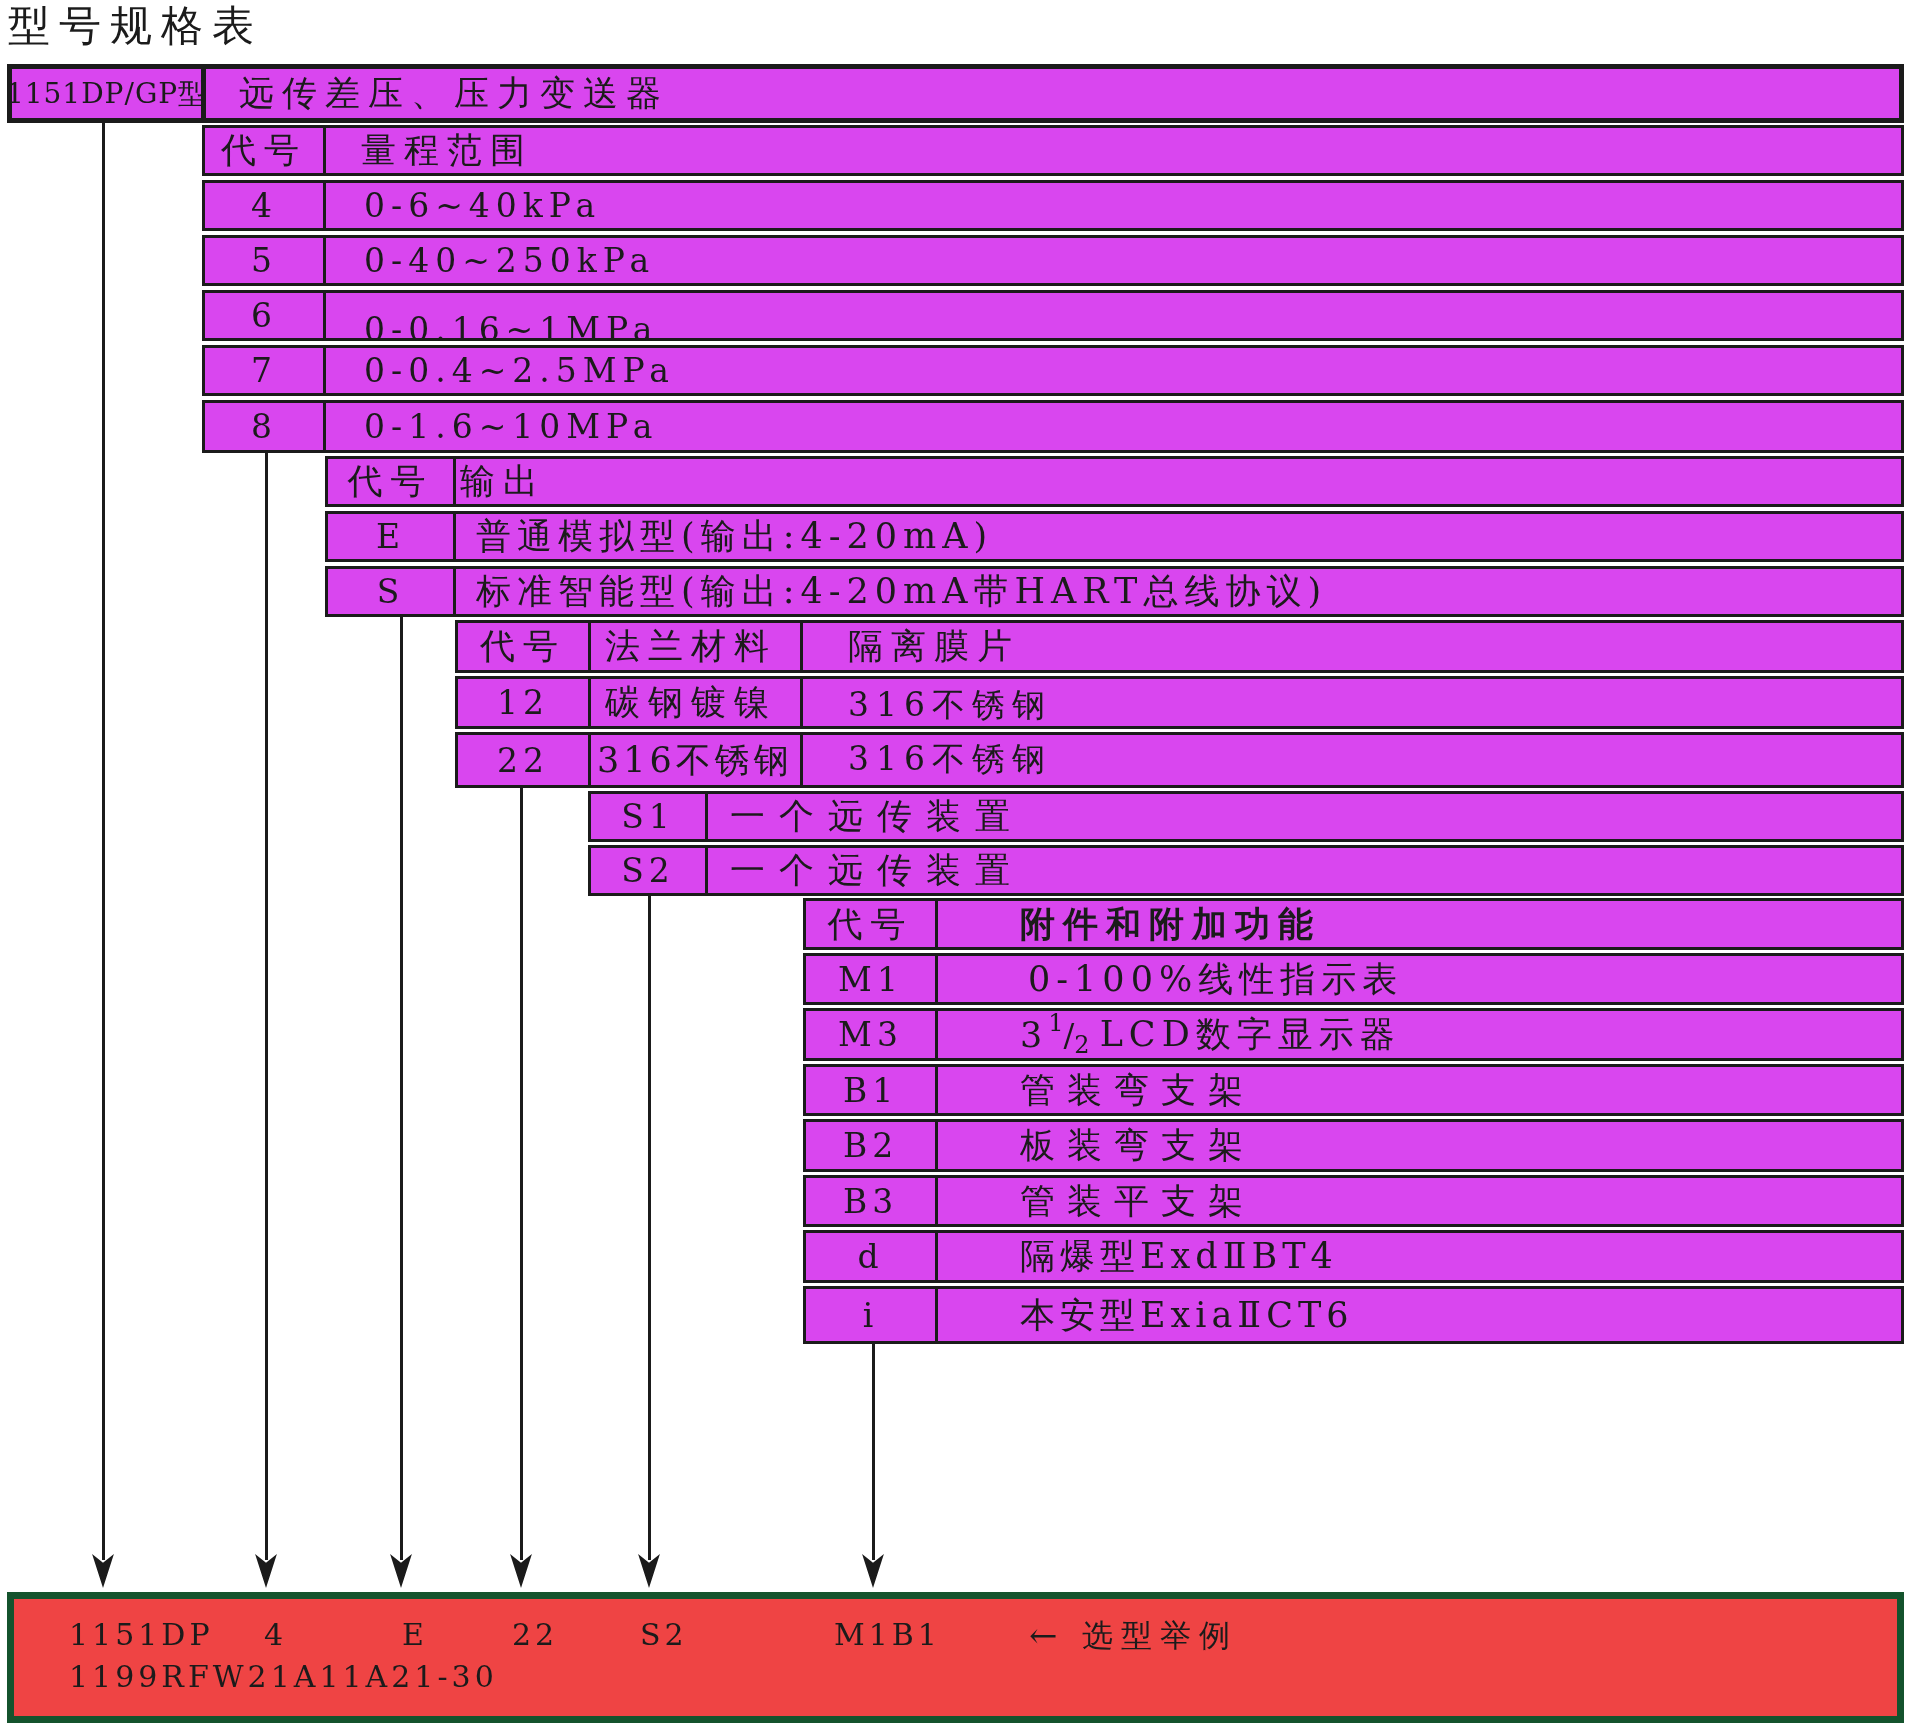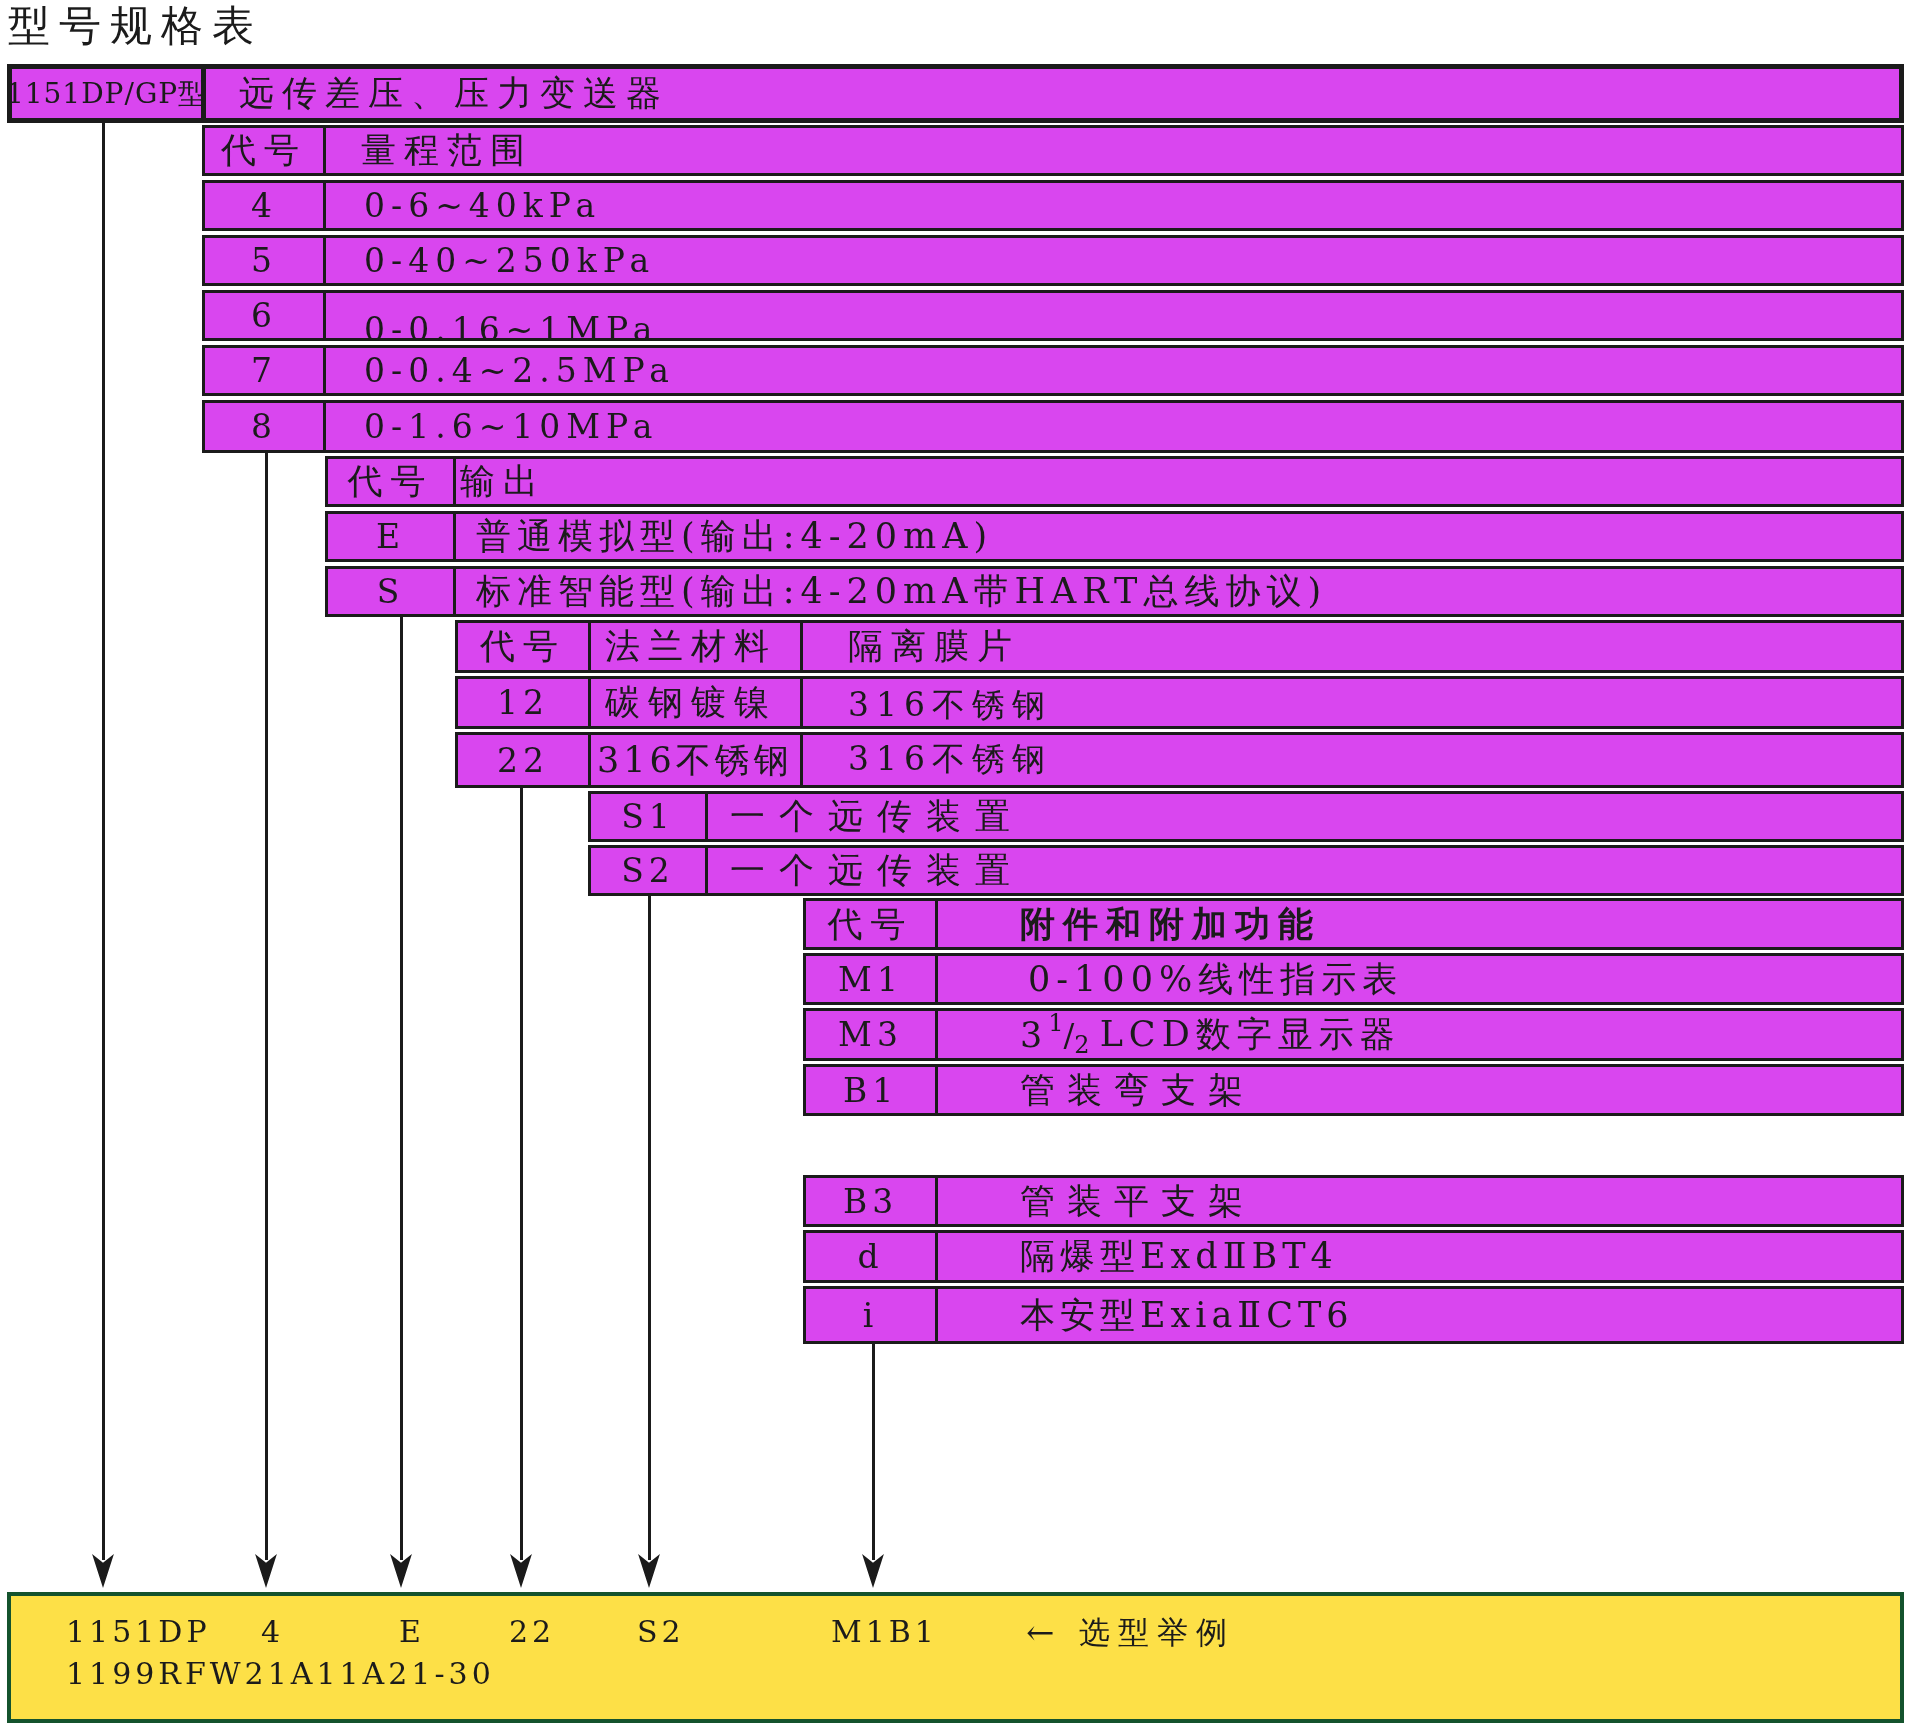--- a/index.html
+++ b/index.html
@@ -20,21 +20,21 @@
   .cdiv5{border-right:5px solid #1b1b1b;}
   .code{justify-content:center;font-size:33px;letter-spacing:5px;}
   .zh{font-size:35px;letter-spacing:8px;}
   .lat{font-size:33px;letter-spacing:6px;}
   .grow{flex:1 1 auto;}
   .vline{position:absolute;width:3px;background:#1b1b1b;}
   .ah{
     position:absolute;width:26px;height:34px;background:#1b1b1b;
     clip-path:polygon(50% 100%,8% 0%,50% 26%,92% 0%);
   }
-  .bbox{position:absolute;border:4px solid #14532d;box-sizing:border-box;background:#fde047;}
+  .bbox{position:absolute;border:7px solid #14532d;box-sizing:border-box;background:#ef4444;}
   .bcode{position:absolute;font-size:30px;letter-spacing:4px;white-space:nowrap;}
   .bzh{font-size:31px;letter-spacing:8px;}
   .supn{font-size:24px;position:relative;top:-12px;letter-spacing:0;}
   .subn{font-size:24px;position:relative;top:10px;letter-spacing:0;}
   .fracslash{font-size:32px;letter-spacing:0;}
   .m3post{margin-left:10px;}
 </style>
 </head>
 <body>
 
@@ -125,20 +125,24 @@
         <span class="supn">1</span>
         <span class="fracslash">/</span>
         <span class="subn">2</span>
         <span class="m3post">LCD数字显示器</span>
     </div>
   </div>
   <div class="row" style="left:803px;top:1064px;width:1101px;height:52px;">
     <div class="cell cdiv code" style="width:132px;">B1</div>
     <div class="cell zh grow" style="padding-left:82px;letter-spacing:12px;">管装弯支架</div>
   </div>
+  <div class="row" style="left:803px;top:1119px;width:1101px;height:53px;">
+    <div class="cell cdiv code" style="width:132px;">B2</div>
+    <div class="cell zh grow" style="padding-left:82px;letter-spacing:12px;">板装弯支架</div>
+  </div>
   <div class="row" style="left:803px;top:1175px;width:1101px;height:52px;">
     <div class="cell cdiv code" style="width:132px;">B3</div>
     <div class="cell zh grow" style="padding-left:82px;letter-spacing:12px;">管装平支架</div>
   </div>
   <div class="row" style="left:803px;top:1230px;width:1101px;height:53px;">
     <div class="cell cdiv code" style="width:132px;">d</div>
     <div class="cell zh grow" style="padding-left:82px;letter-spacing:5px;">隔爆型ExdⅡBT4</div>
   </div>
   <div class="row" style="left:803px;top:1286px;width:1101px;height:58px;">
     <div class="cell cdiv code" style="width:132px;">i</div>

